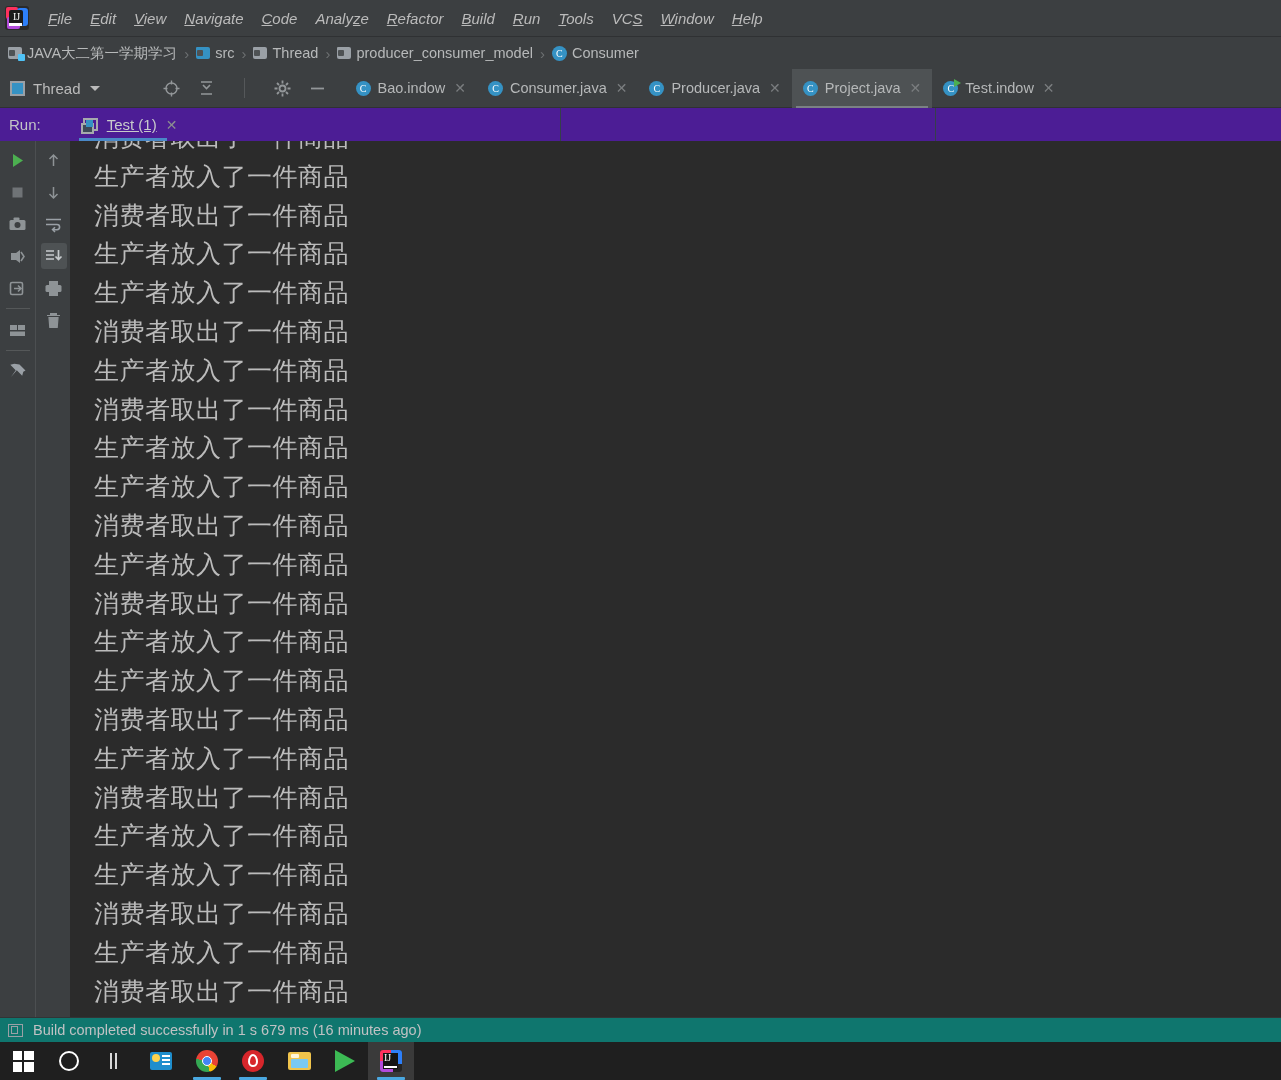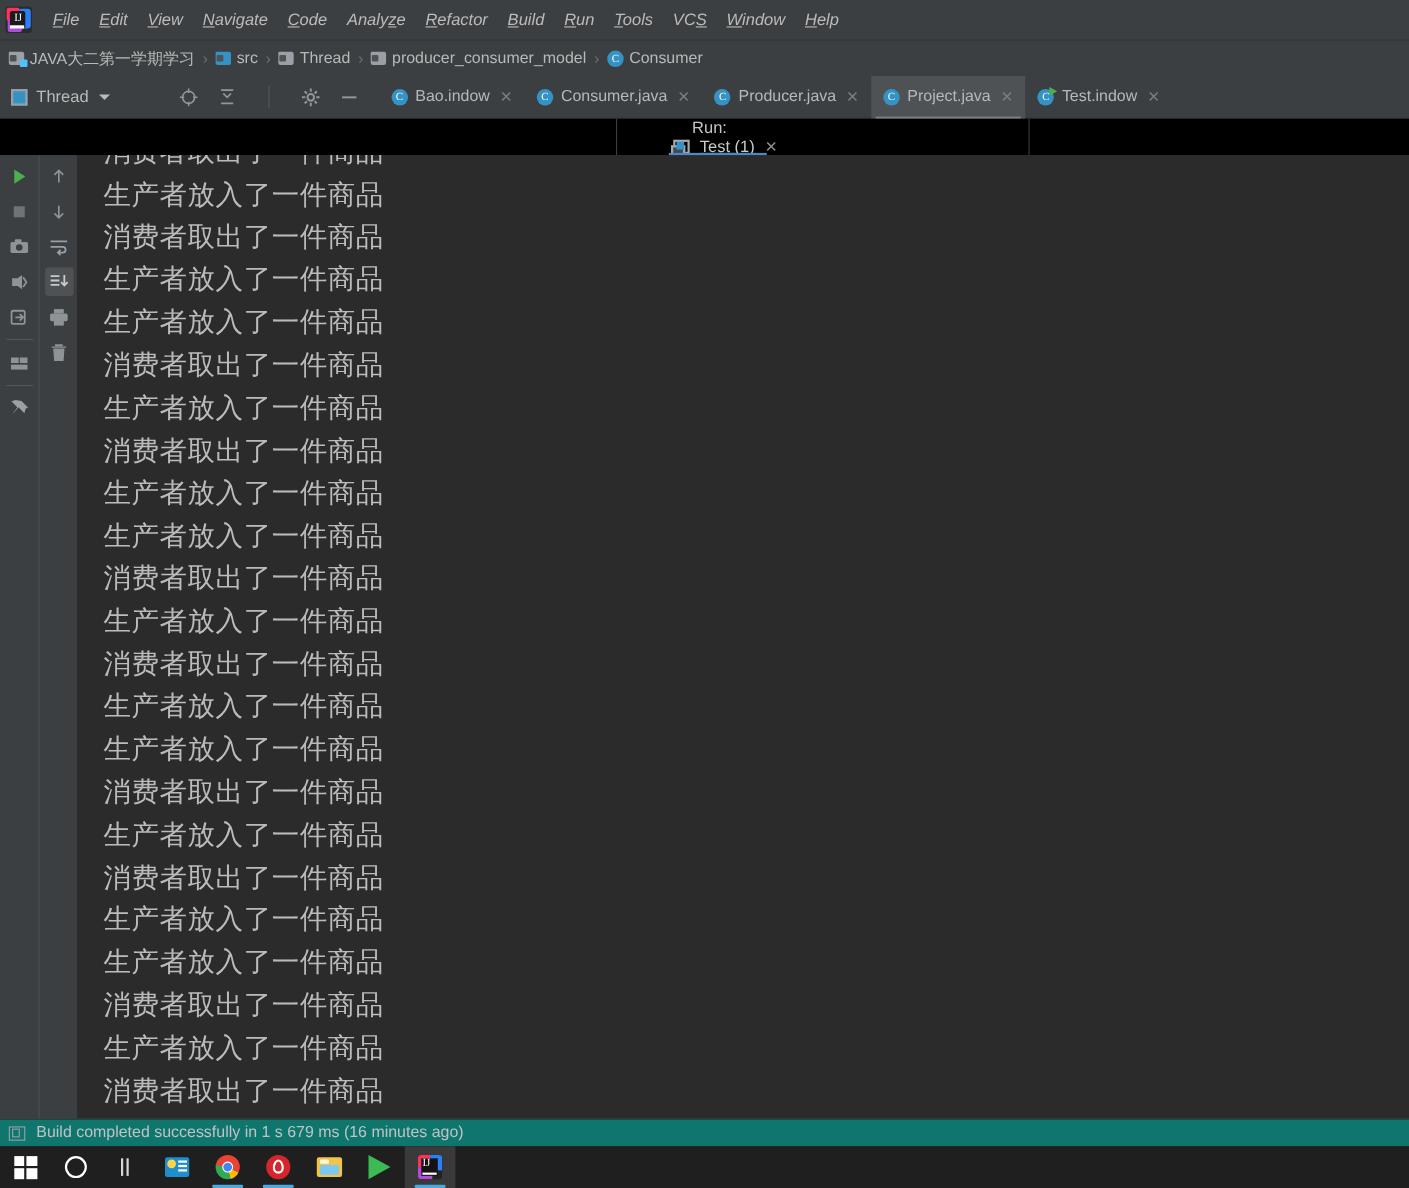--- a/index.html
+++ b/index.html
@@ -90,21 +90,21 @@
   .tab .tclose{color:#7a7d7f;font-size:14px;margin-left:9px;}
   .ic-class-run{position:relative;}
   .ic-class-run:after{
     content:"";position:absolute;right:-3px;top:-2px;
     border-left:7px solid #4caf50;border-top:4px solid transparent;border-bottom:4px solid transparent;
   }
 
   
   .runheader{
     position:absolute;left:0;top:108px;width:1281px;height:33px;
-    background:#000000;display:flex;align-items:center;box-sizing:border-box;flex-direction:column;
+    background:#4c1d95;display:flex;align-items:center;box-sizing:border-box;
   }
   .run-label{color:#c3c5c7;font-size:15px;padding-left:9px;}
   .run-tab{
     display:flex;align-items:center;margin-left:38px;height:33px;position:relative;padding:0 4px;
   }
   .run-tab .rtlbl{color:#c8cacc;font-size:15px;margin-left:9px;text-decoration:underline;}
   .run-tab .rtclose{color:#8b8e90;font-size:14px;margin-left:9px;}
   .run-tab:after{
     content:"";position:absolute;left:0;right:14px;bottom:0;height:3px;background:#4a88c7;
   }

